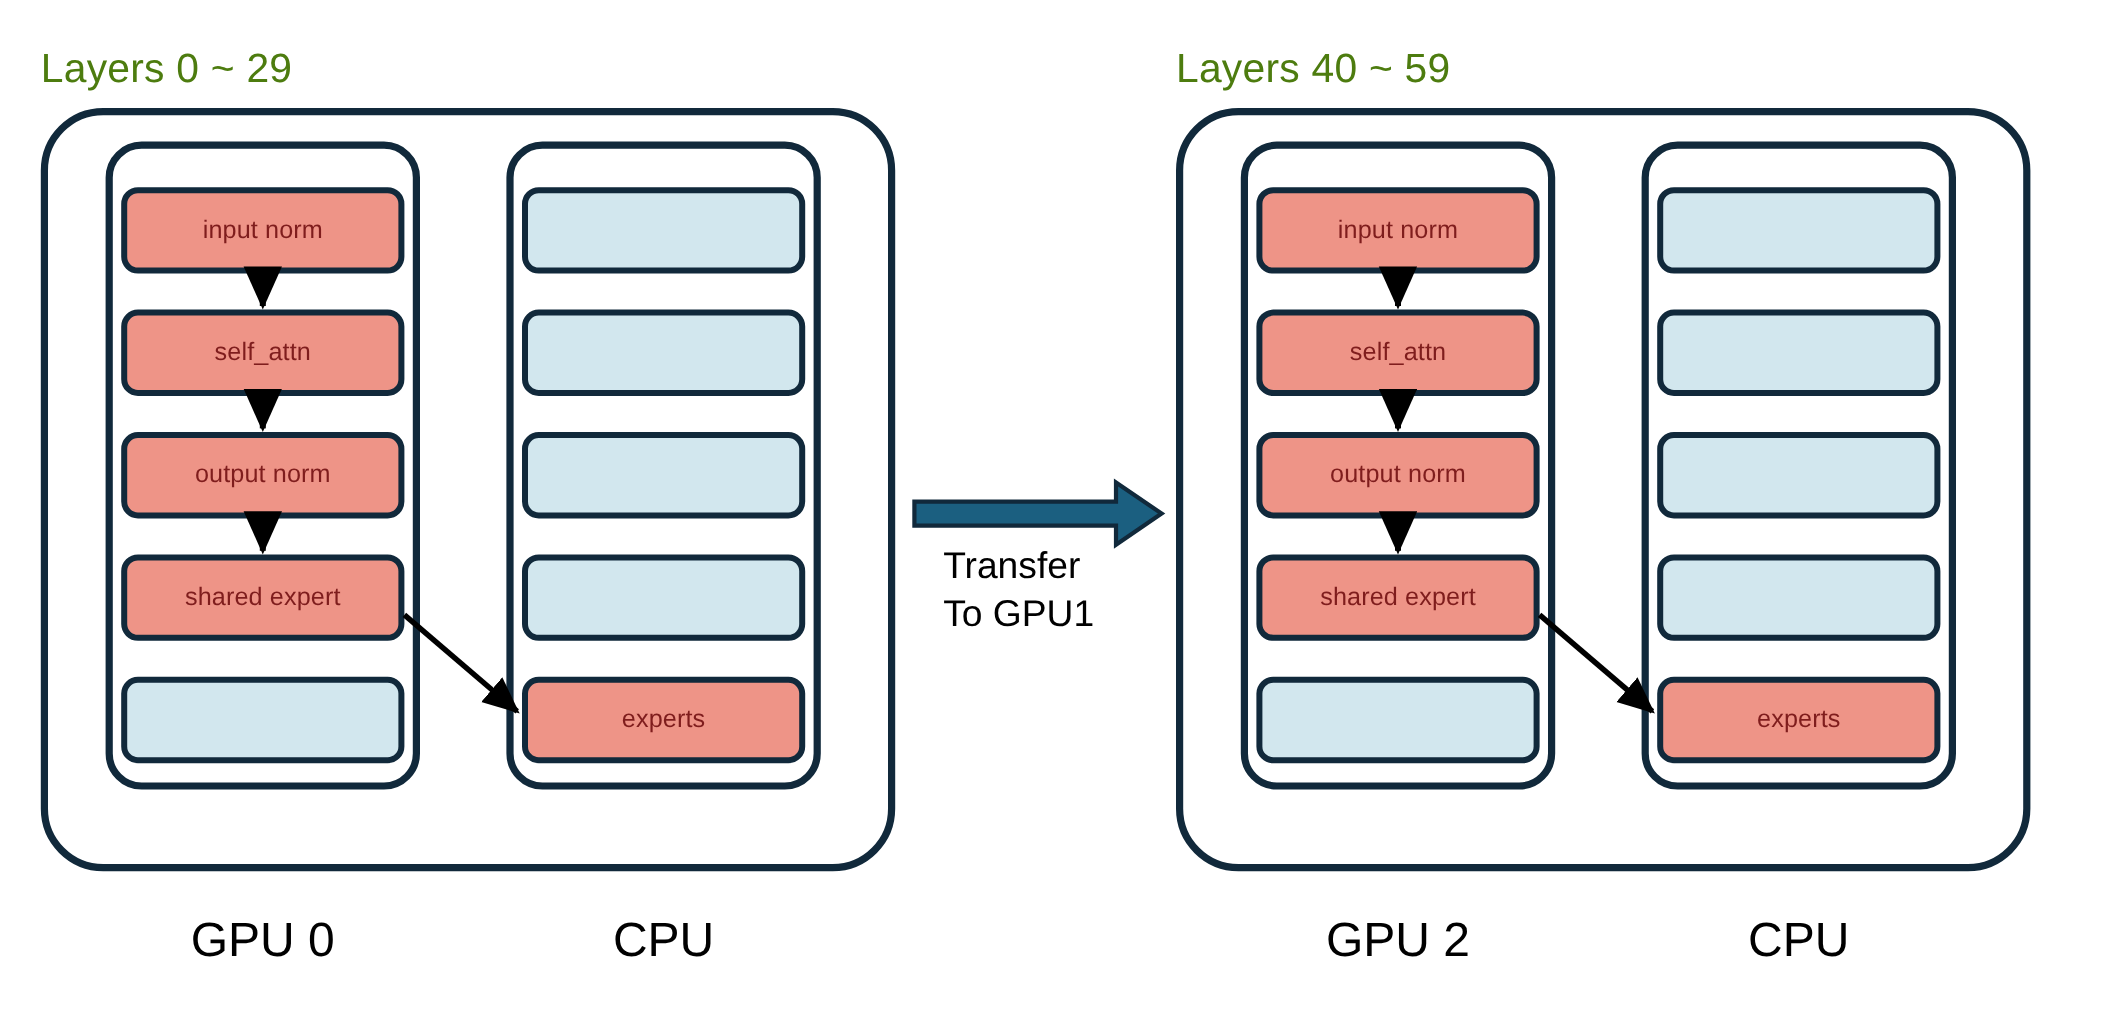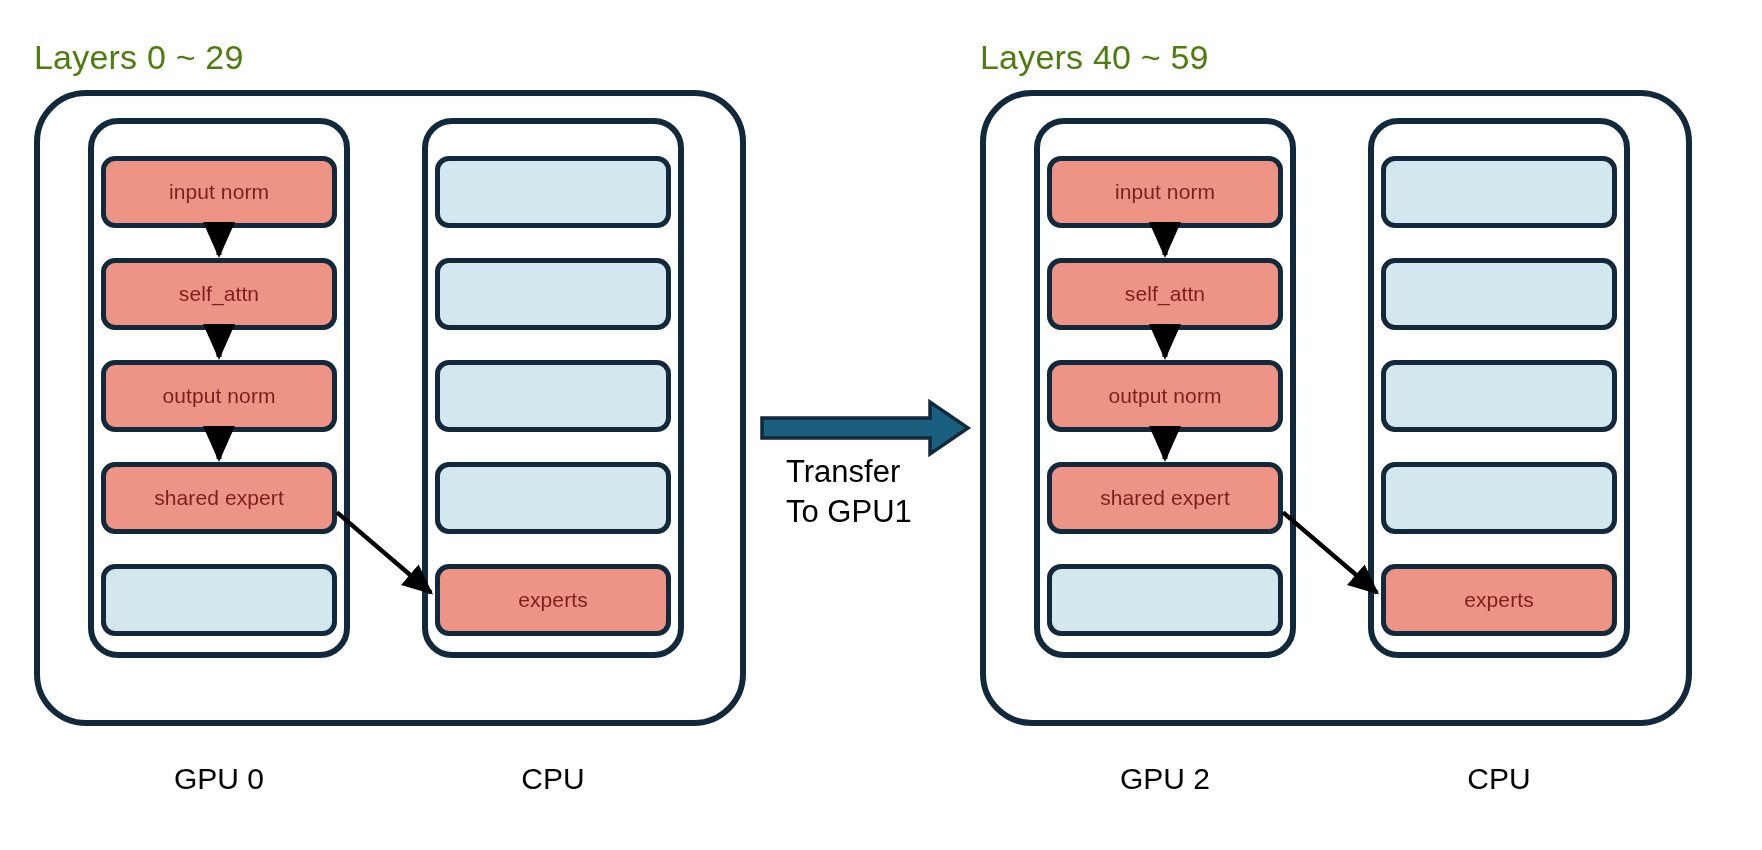--- a/index.html
+++ b/index.html
@@ -57,21 +57,21 @@
     font-size: 21px;
     white-space: nowrap;
     letter-spacing: 0.1px;
   }
   .slot.active   { background: #EE9487; }
   .slot.inactive { background: #D2E7EE; }
 
   
   .dev-label {
     position: absolute;
-    font-size: 30px;
+    font-size: 40px;
     color: #000000;
     text-align: center;
     white-space: nowrap;
   }
 
   
   .transfer-label {
     position: absolute;
     font-size: 31px;
     color: #000000;

